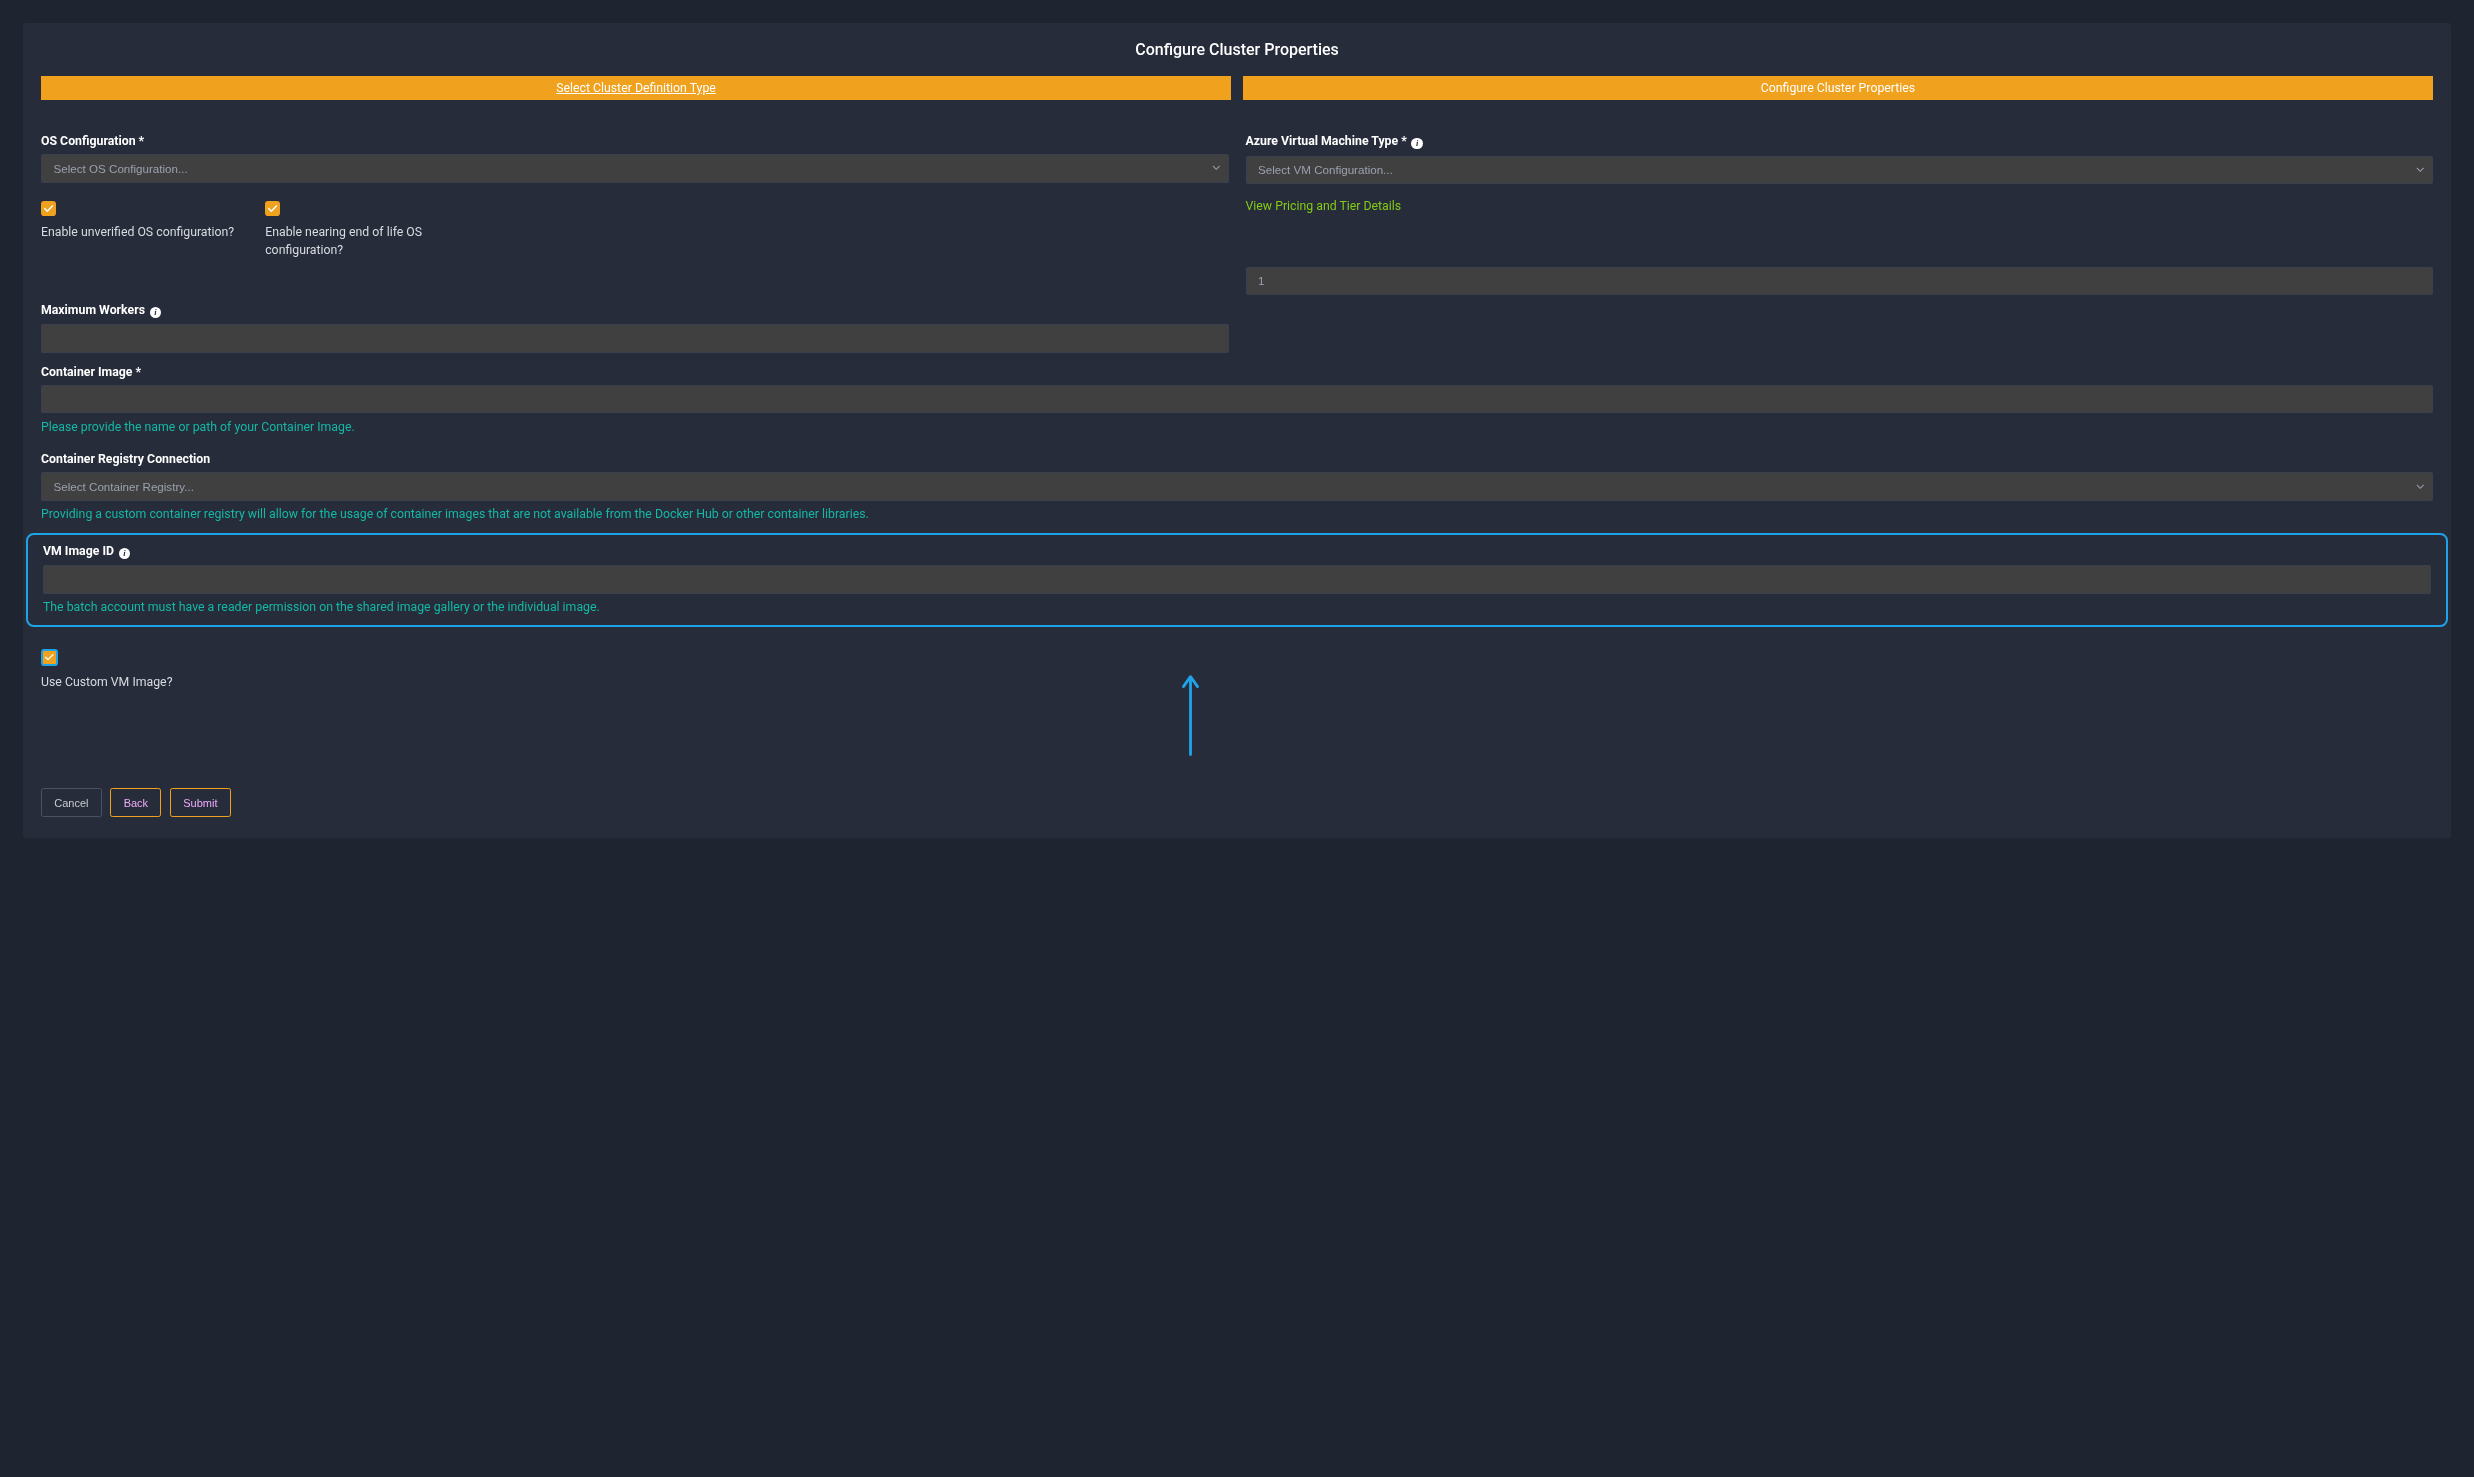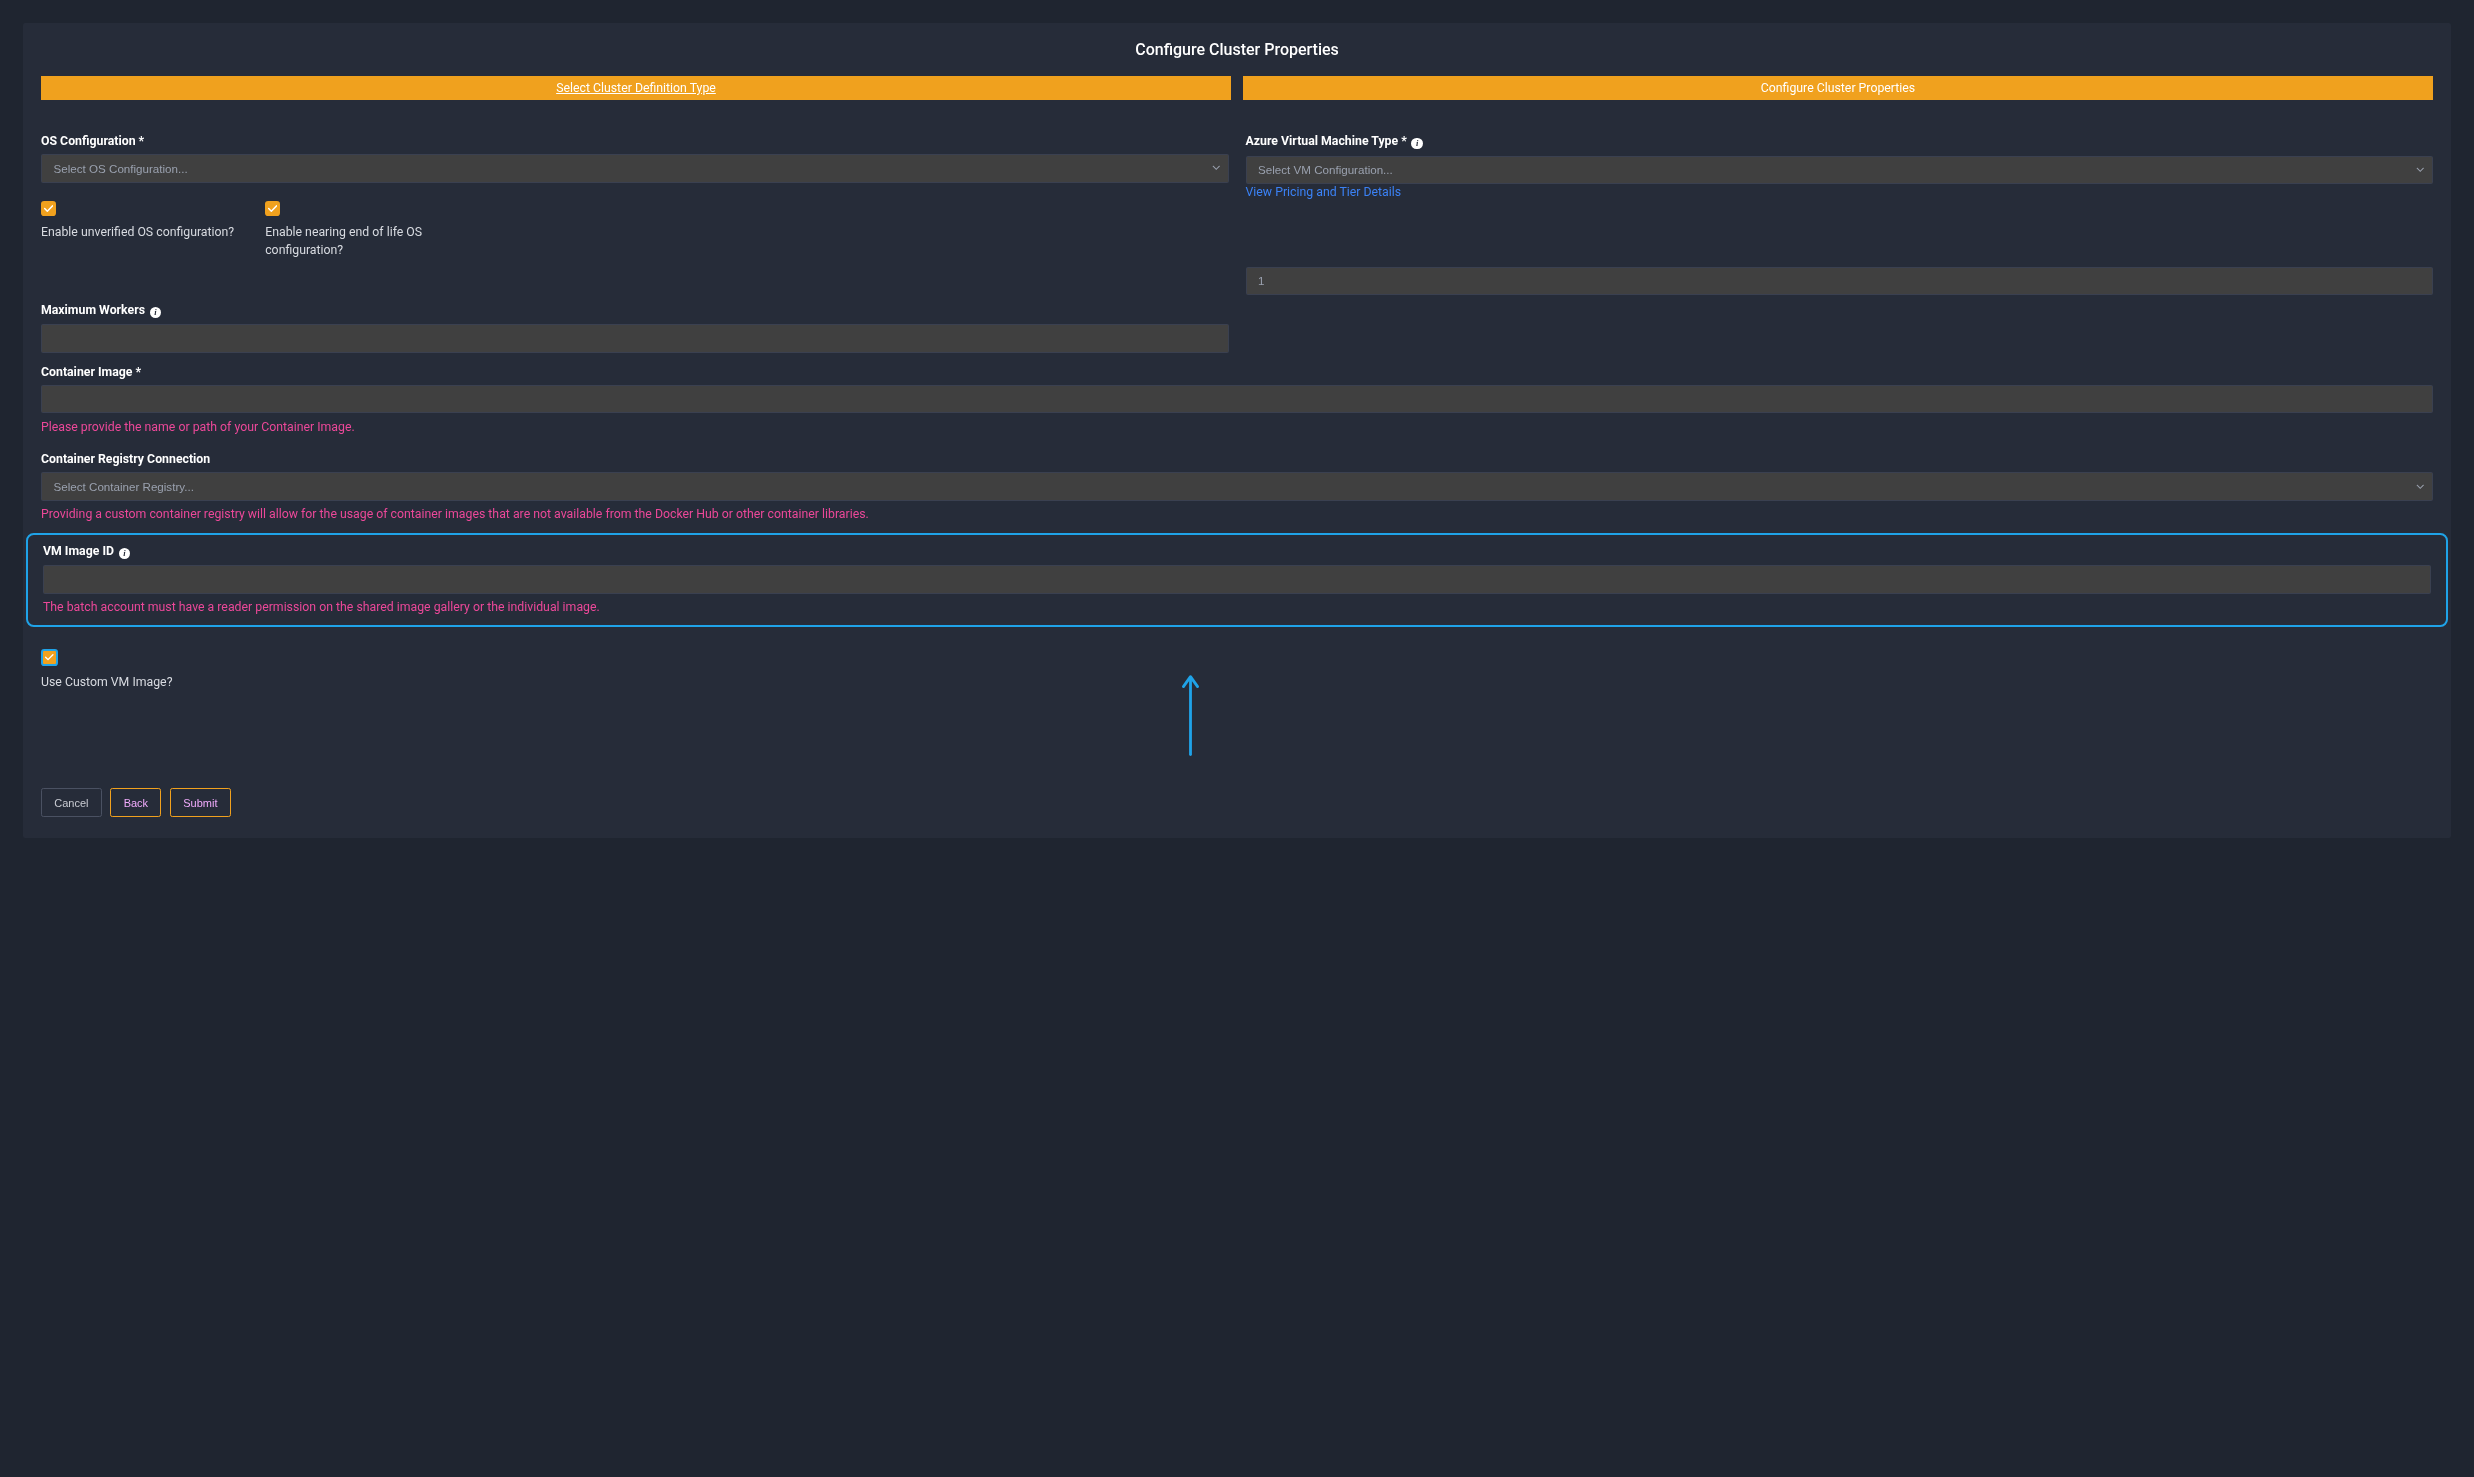--- a/index.html
+++ b/index.html
@@ -142,29 +142,29 @@
     cursor: pointer;
   }
   .cb svg { display:block; }
   .cb-label {
     color: #d8dbe1;
     font-size: 12.3px;
     line-height: 1.4;
   }
 
   .link-text {
-    color: #3b82f6;
-    font-size: 12.3px;
-    margin-top: 1px;
+    color: #84cc16;
+    font-size: 12.3px;
+    margin-top: 15px;
     display: inline-block;
     cursor: pointer;
   }
 
   .help-text {
-    color: #ec4899;
+    color: #14b8a6;
     font-size: 12.3px;
     margin-top: 6.2px;
   }
 
   .highlight-box {
     grid-column: 1 / -1;
     border: 2.3px solid #1fa3e8;
     border-radius: 7.7px;
     padding: 8.5px 15.4px 10.8px;
     margin-left: -15.4px;

